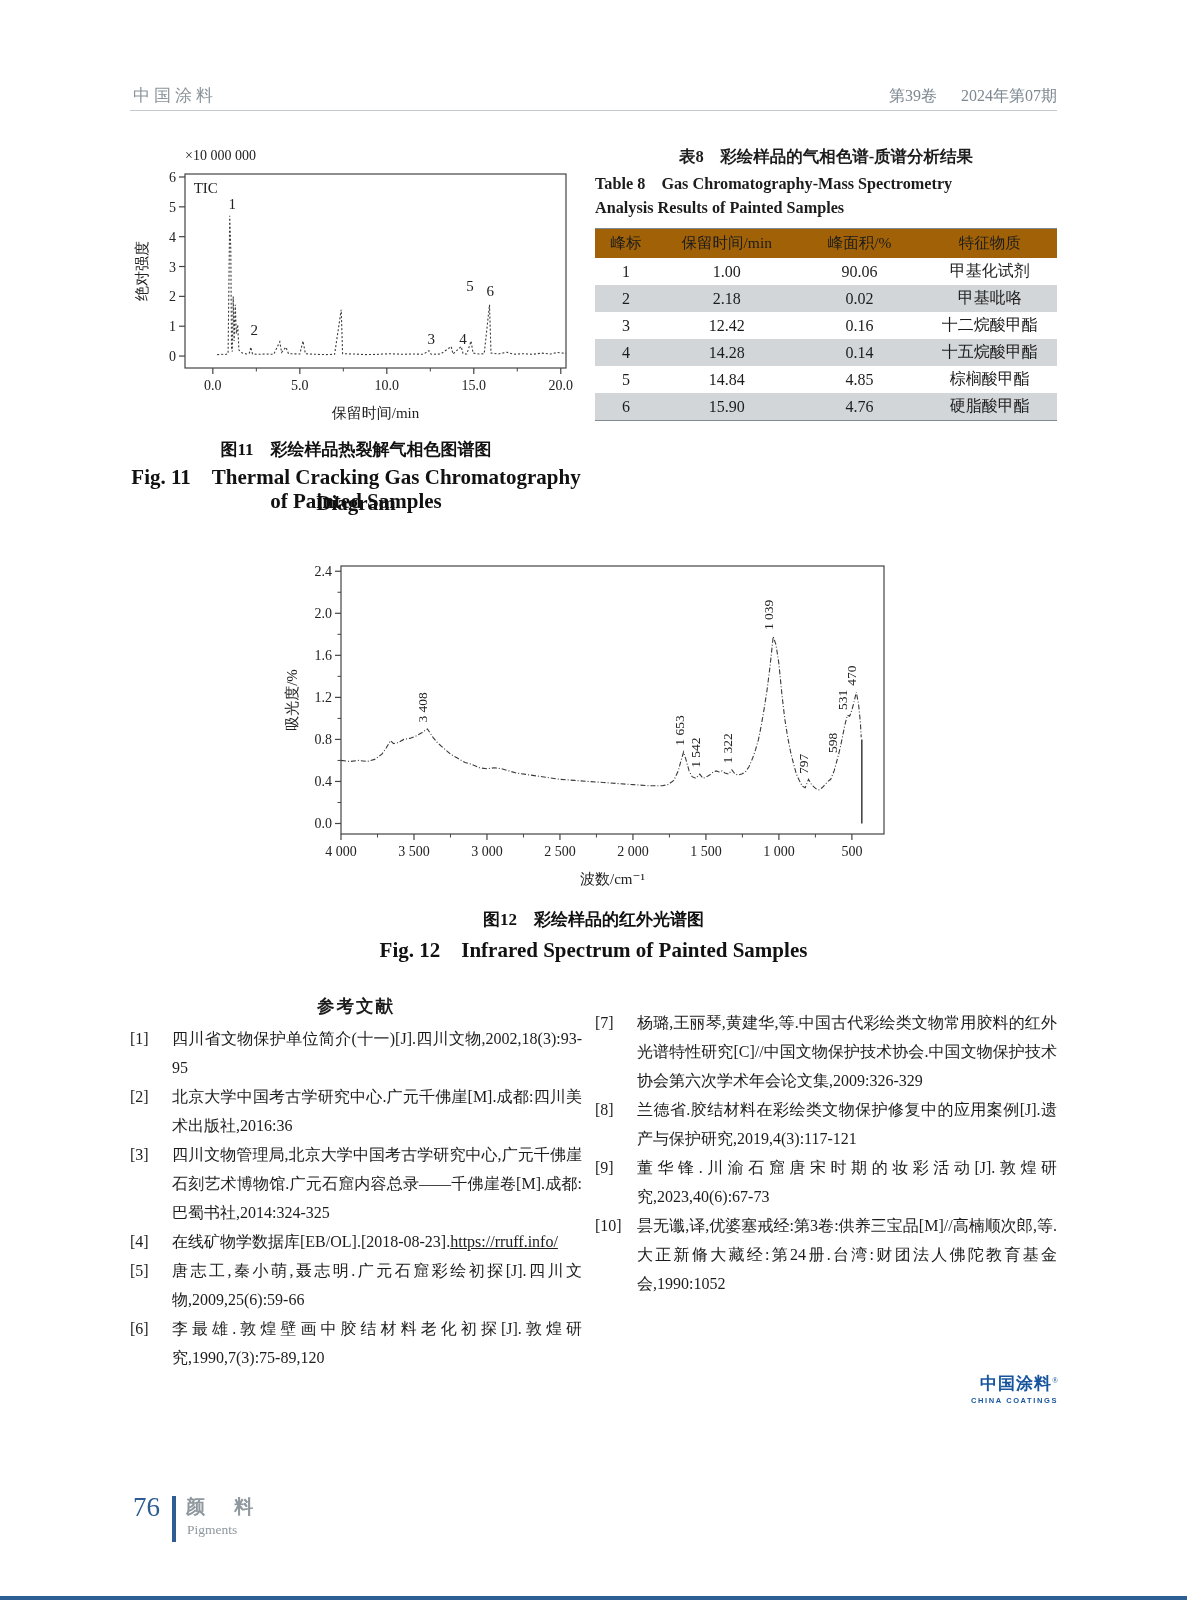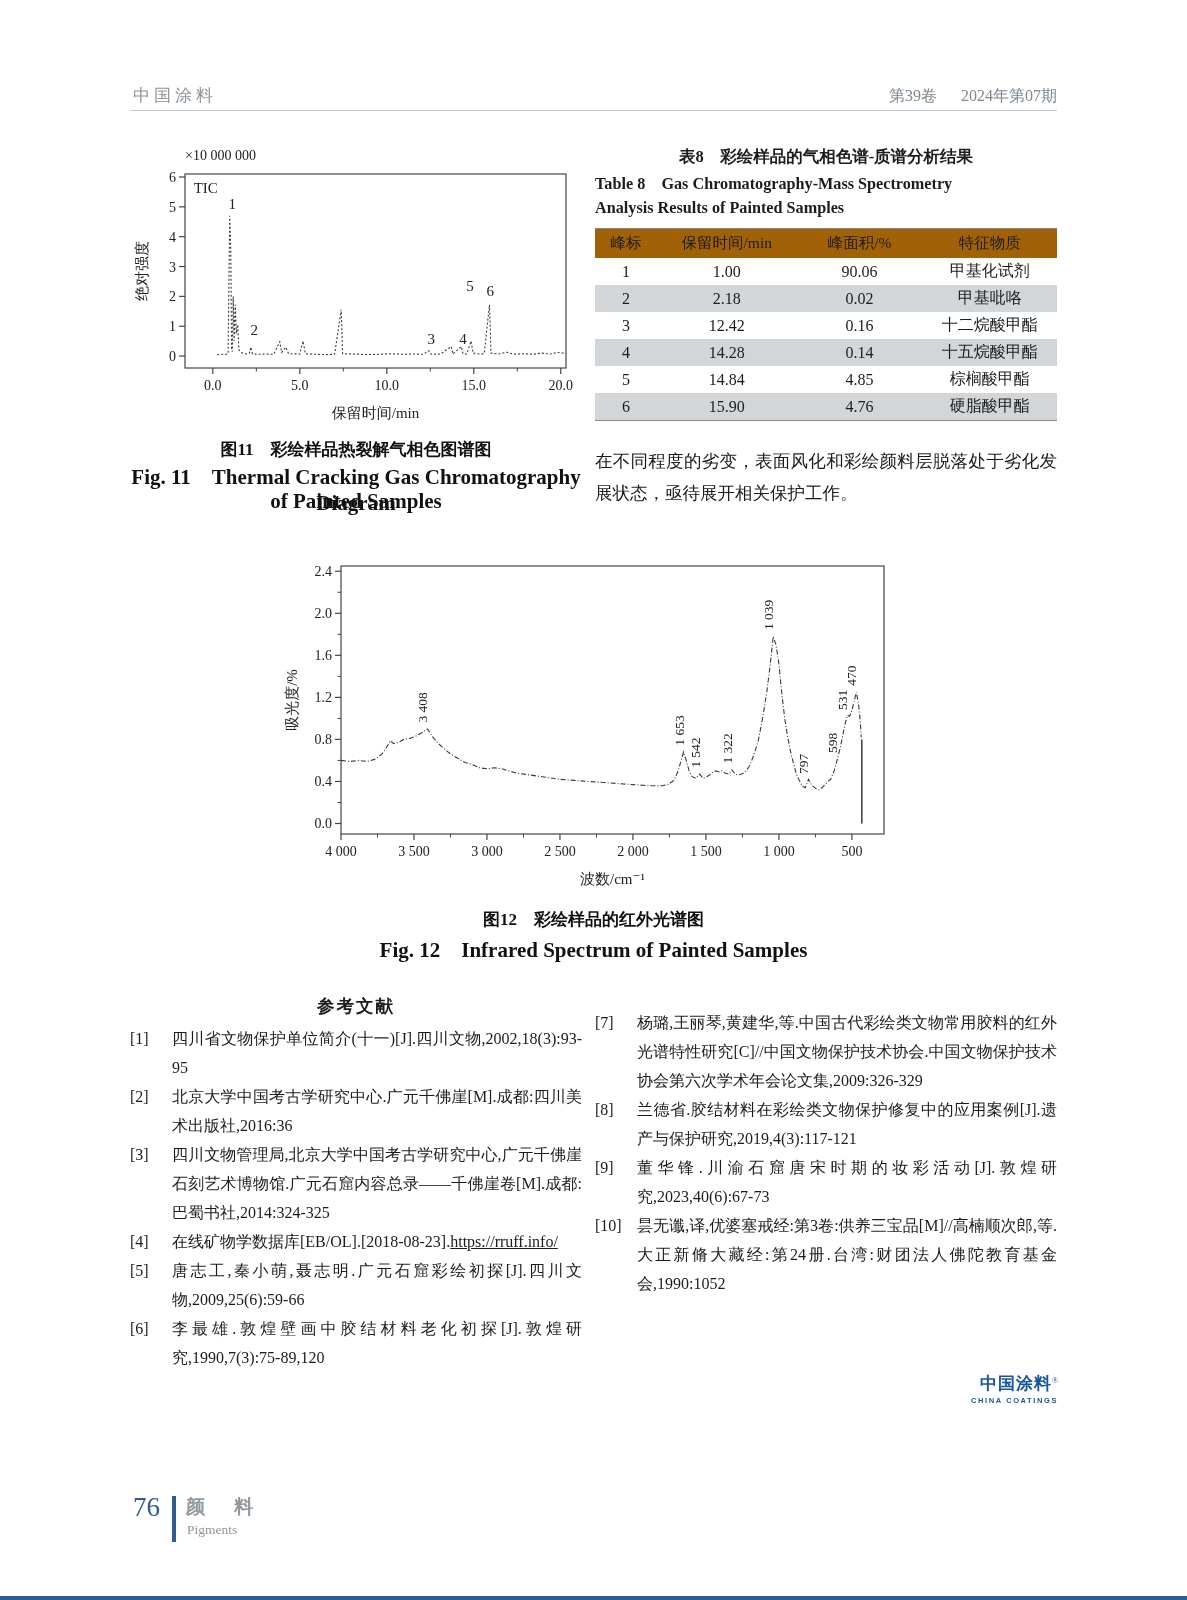--- a/index.html
+++ b/index.html
@@ -156,21 +156,20 @@
         <tr>
             <td>6</td>
             <td>15.90</td>
             <td>4.76</td>
             <td>硬脂酸甲酯</td>
           </tr>
       </tbody>
     </table>
   </div>
 
-  <div class="abs para">在不同程度的劣变，表面风化和彩绘颜料层脱落处于劣化发展状态，亟待展开相关保护工作。</div>
 
   <div class="chart" style="left:283px;top:552px;"><svg width="617" height="352" viewBox="0 0 617 352" font-family="'Liberation Serif','DejaVu Serif',serif" fill="#222">
         <rect x="58" y="14" width="543" height="268" fill="none" stroke="#444" stroke-width="1.2"></rect>
         <line x1="58" y1="282" x2="58" y2="288" stroke="#444" stroke-width="1.2"></line>
         <text x="58" y="304" text-anchor="middle" font-size="14">4 000</text>
         <line x1="130.98387096774195" y1="282" x2="130.98387096774195" y2="288" stroke="#444" stroke-width="1.2"></line>
         <text x="130.98387096774195" y="304" text-anchor="middle" font-size="14">3 500</text>
         <line x1="203.96774193548387" y1="282" x2="203.96774193548387" y2="288" stroke="#444" stroke-width="1.2"></line>
         <text x="203.96774193548387" y="304" text-anchor="middle" font-size="14">3 000</text>
         <line x1="276.9516129032258" y1="282" x2="276.9516129032258" y2="288" stroke="#444" stroke-width="1.2"></line>

